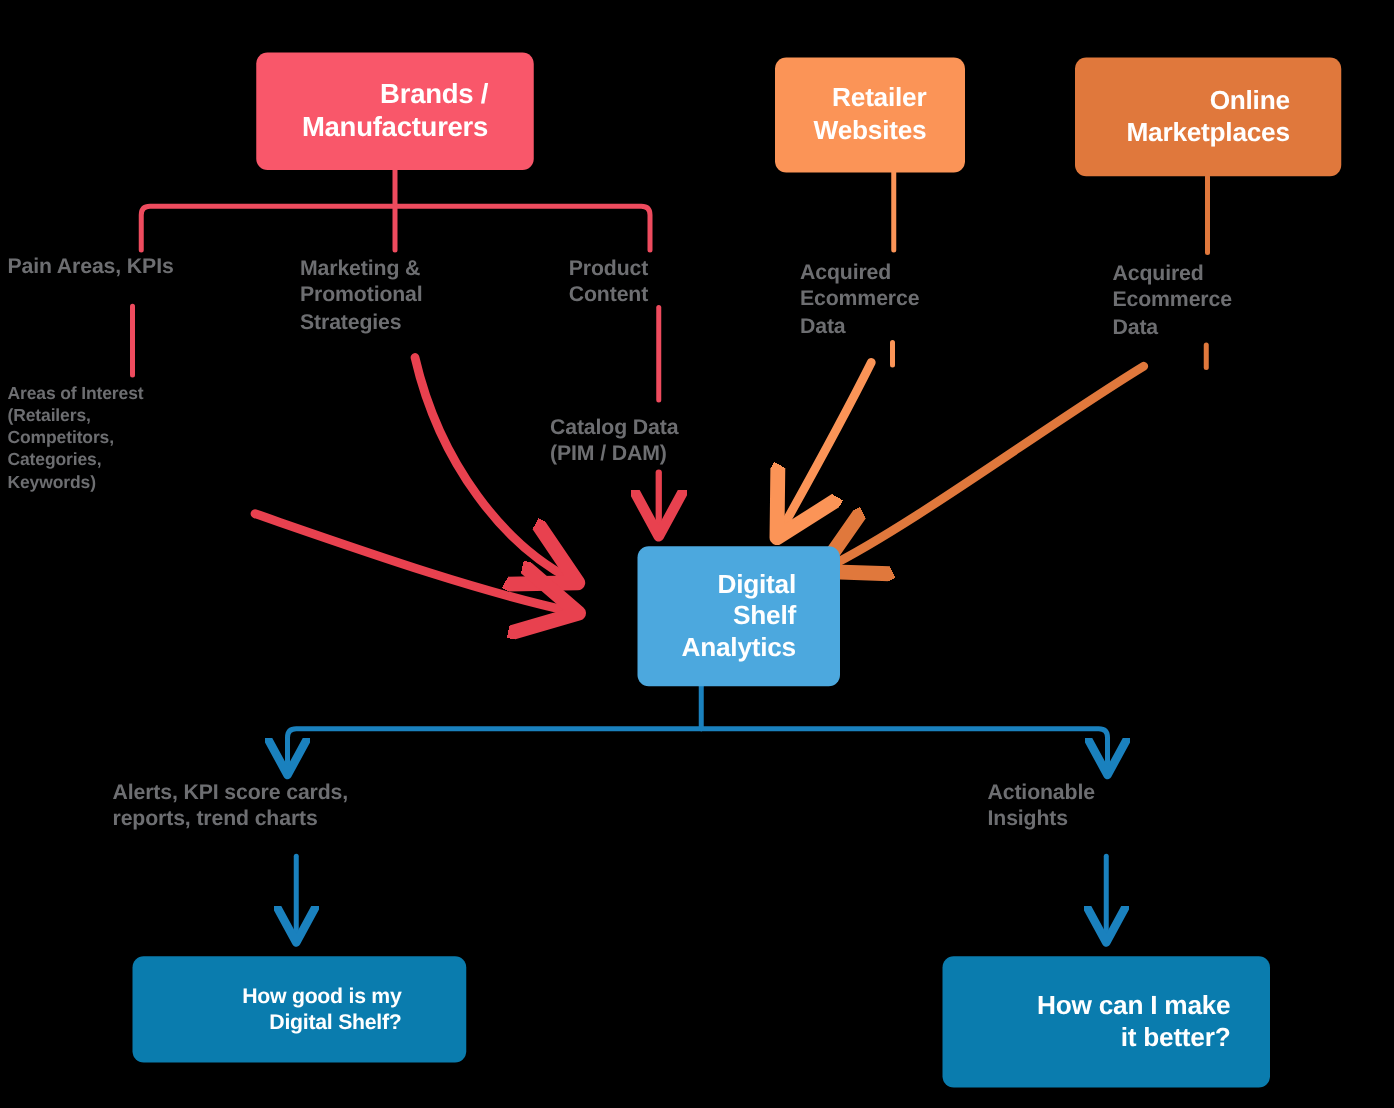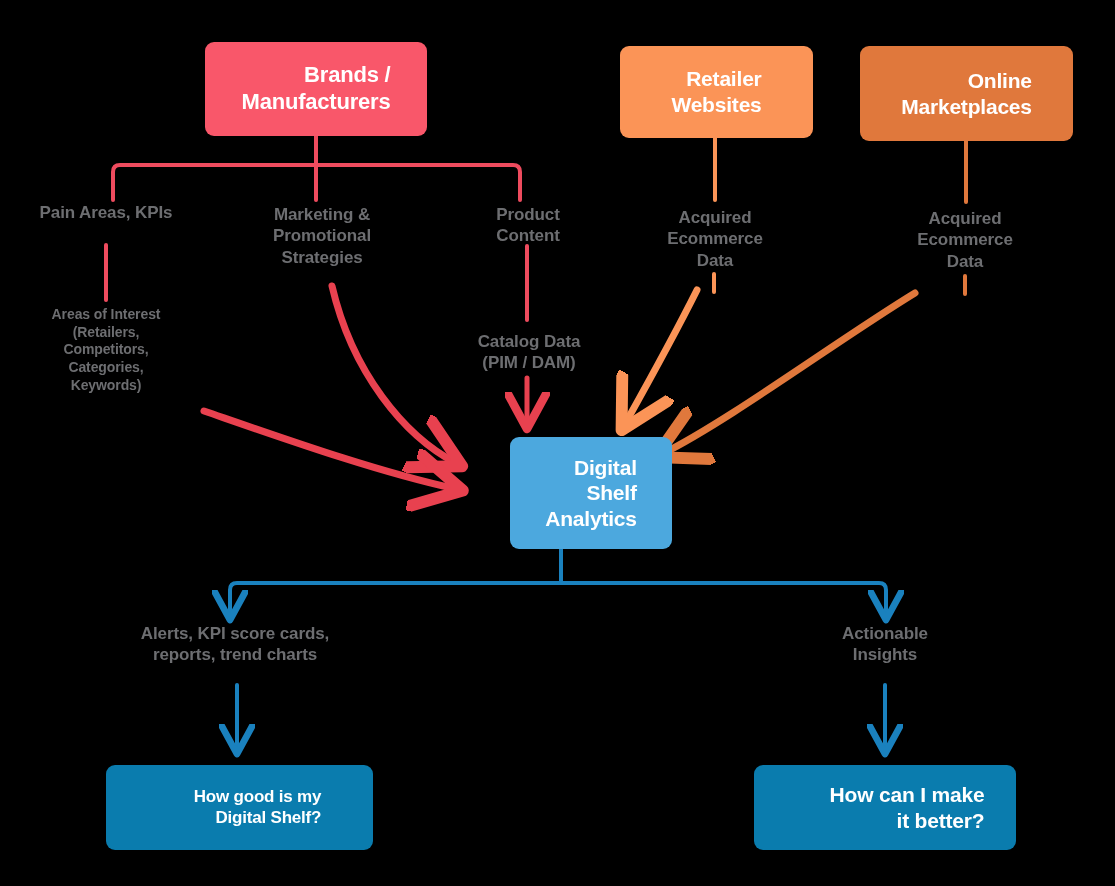--- a/index.html
+++ b/index.html
@@ -32,34 +32,34 @@
     color: #ffffff;
     font-weight: bold;
     border-radius: 9px;
     line-height: 1.22;
     white-space: pre-line;
     letter-spacing: -0.2px;
   }
   .label {
     position: absolute;
     box-sizing: border-box;
-    text-align: center;
+    text-align: left;
     color: #6d6e71;
     font-weight: bold;
     line-height: 1.26;
     white-space: pre-line;
     letter-spacing: -0.1px;
   }
   
   #node-brands      { left:205px; top:42px;  width:222px; height:94px;  font-size:22px; }
-  #node-retailer    { left:620px; top:46px;  width:193px; height:92px;  font-size:21px; }
+  #node-retailer    { left:620px; top:46px;  width:152px; height:92px;  font-size:21px; }
   #node-marketplace { left:860px; top:46px;  width:213px; height:95px;  font-size:21px; }
   #node-dsa         { left:480px; top:437px; width:162px; height:112px; font-size:21px;margin-left:30px; }
   #node-howgood     { left:106px; top:765px; width:267px; height:85px;  font-size:17px;padding-left:36px; }
-  #node-howbetter   { left:754px; top:765px; width:262px; height:85px;  font-size:21px;padding-left:44px; }
+  #node-howbetter   { left:754px; top:765px; width:262px; height:105px;  font-size:21px;padding-left:44px; }
 
   
   #label-pain      { left:6px;   top:202px; width:200px; font-size:17px; }
   #label-areas     { left:6px;   top:306px; width:200px; font-size:14px; }
   #label-marketing { left:240px; top:204px; width:164px; font-size:17px; }
   #label-product   { left:455px; top:204px; width:146px; font-size:17px; }
   #label-catalog   { left:440px; top:331px; width:178px; font-size:17px; }
   #label-acq1      { left:640px; top:207px; width:150px; font-size:17px; }
   #label-acq2      { left:890px; top:208px; width:150px; font-size:17px; }
   #label-alerts    { left:90px;  top:623px; width:290px; font-size:17px; }

